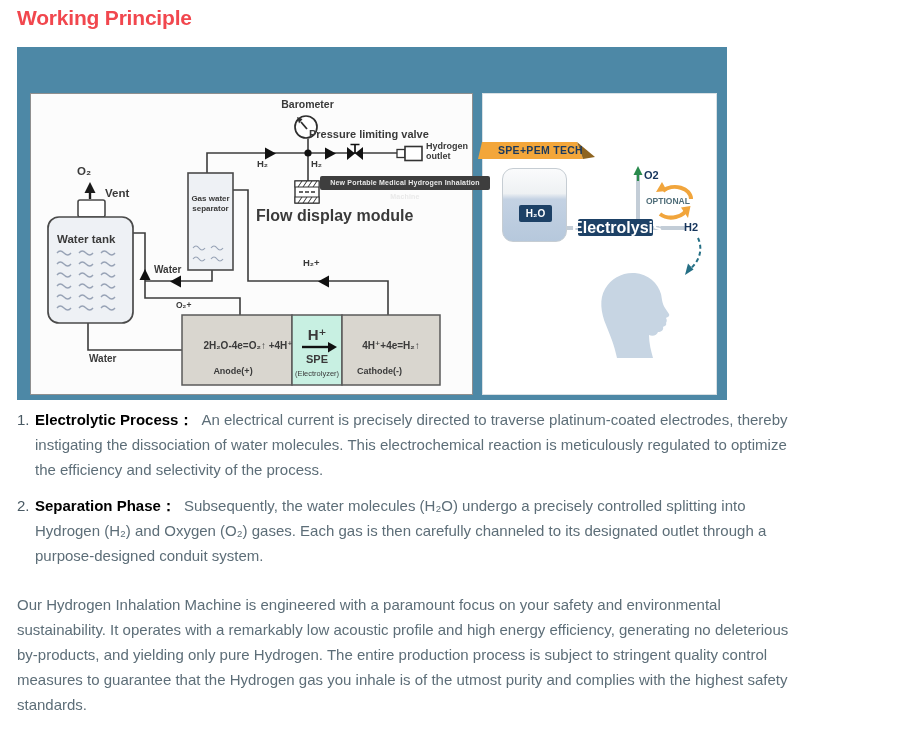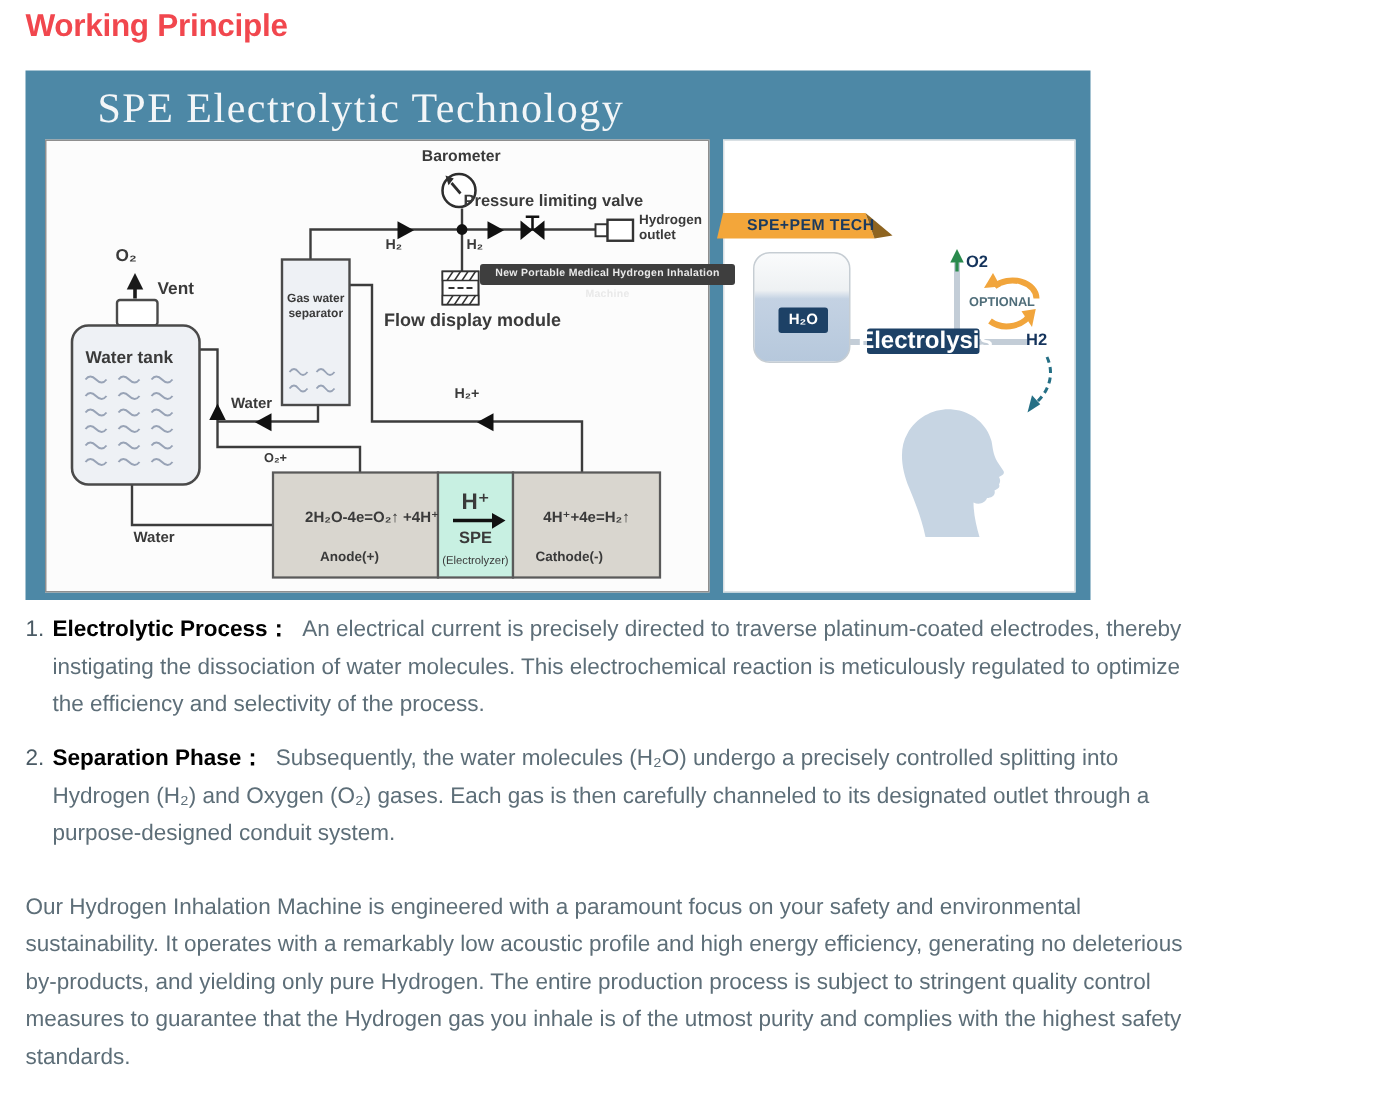--- a/index.html
+++ b/index.html
@@ -34,21 +34,20 @@
   .paragraph{margin-top:24px;width:772px;}
 </style>
 </head>
 <body>
 
 <div class="page">
 
   <div class="page-title">Working Principle</div>
 
   <div class="diagram">
-    <div class="diagram-header">SPE Electrolytic Technology</div>
     <div class="panel-left"></div>
     <div class="panel-right"></div>
 
     <svg class="schem" viewBox="0 0 710 353">
 
       <g stroke="#3c3c3c" stroke-width="1.6" fill="none">
         <path d="M190,126 V106 H381"></path>
         <path d="M291,106 V134"></path>
         <path d="M371,268 V234 H231 V143 H216"></path>
         <path d="M195,223 V234 H128"></path>
@@ -163,21 +162,21 @@
     <div class="lbl" style="left:240px;top:112px;font-size:9.5px;">H₂</div>
     <div class="lbl" style="left:294px;top:112px;font-size:9.5px;">H₂</div>
     <div class="lbl" style="left:409px;top:95px;font-size:9px;">
       <div>Hydrogen</div>
       <div>outlet</div>
     </div>
     <div class="lbl" style="left:60px;top:118px;font-size:11.5px;">O₂</div>
     <div class="lbl" style="left:88px;top:140px;font-size:11.5px;">Vent</div>
     <div class="lbl" style="left:40px;top:186px;font-size:11.5px;">Water tank</div>
     <div class="lbl c" style="left:172px;top:147px;width:43px;font-size:8px;line-height:10px;">Gas water separator</div>
-    <div class="lbl" style="left:239px;top:160px;font-size:12px;">Flow display module</div>
+    <div class="lbl" style="left:239px;top:160px;font-size:16px;">Flow display module</div>
     <div class="badge">New Portable Medical Hydrogen Inhalation Machine</div>
     <div class="lbl" style="left:137px;top:217px;font-size:10px;">Water</div>
     <div class="lbl" style="left:123px;top:254px;font-size:8.5px;margin-left:36px;">O₂+</div>
     <div class="lbl" style="left:286px;top:211px;font-size:9.5px;">H₂+</div>
     <div class="lbl" style="left:72px;top:306px;font-size:10px;">Water</div>
 
     <div class="lbl c" style="left:165px;top:293px;width:132px;font-size:10px;">2H₂O-4e=O₂↑ +4H⁺</div>
     <div class="lbl c" style="left:165px;top:320px;width:102px;font-size:9px;">Anode(+)</div>
     <div class="lbl c" style="left:275px;top:280px;width:50px;font-size:15px;">H⁺</div>
     <div class="lbl c" style="left:275px;top:306px;width:50px;font-size:11px;">SPE</div>

